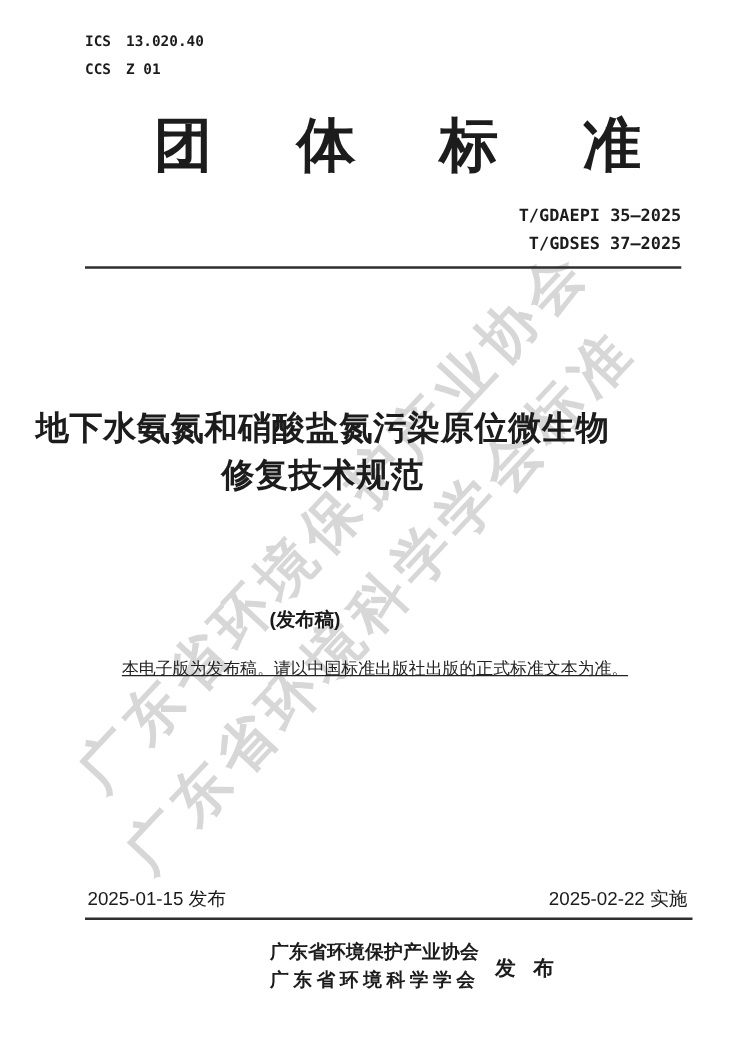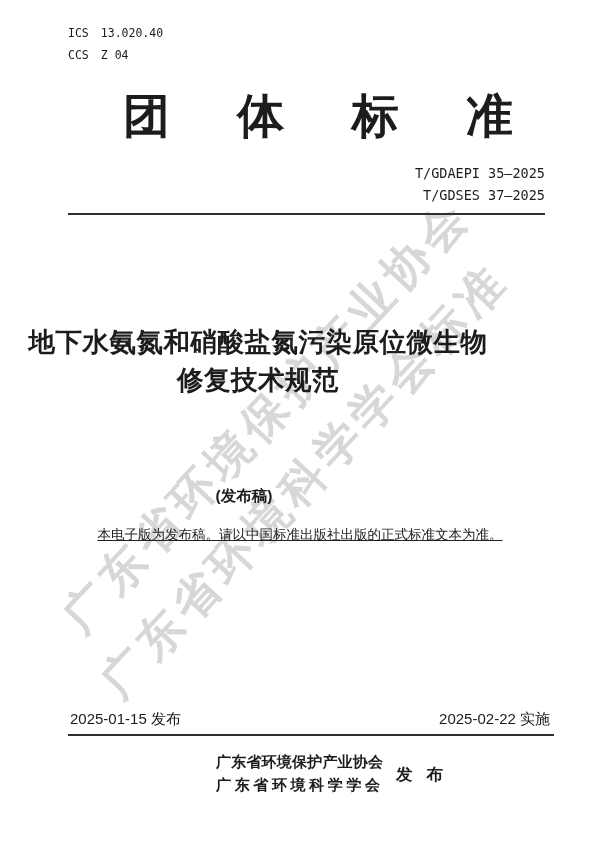--- a/index.html
+++ b/index.html
@@ -22,21 +22,21 @@
     color:#d7d7d7;
     transform:rotate(-47deg);
     transform-origin:0 0;
     z-index:0;
     user-select:none;
   }
   #wm1{left:49px;top:604px;}
   #wm2{left:87px;top:669px;}
   
   .layer{position:absolute;inset:0;z-index:1;}
-  .mono{font-family:"DejaVu Sans Mono","Liberation Mono",monospace;}
+  .mono{font-family:"DejaVu Sans Mono","Liberation Mono",monospace;font-weight:bold;}
   .serif{font-family:"Liberation Serif","DejaVu Serif",serif;}
 
   .meta{position:absolute;left:68px;top:22px;font-size:11.5px;line-height:22px;}
   .meta-line{display:flex;gap:12px;}
 
   .doc-type{
     position:absolute;left:123px;top:90px;width:390px;
     display:flex;justify-content:space-between;
     font-size:47px;font-weight:bold;line-height:52px;
   }
@@ -98,21 +98,21 @@
 
   <div class="layer">
 
     <div class="meta mono">
       <div class="meta-line">
         <span>ICS</span>
         <span>13.020.40</span>
       </div>
       <div class="meta-line">
         <span>CCS</span>
-        <span>Z 04</span>
+        <span>Z 01</span>
       </div>
     </div>
 
     <div class="doc-type">
       <span>团</span>
       <span>体</span>
       <span>标</span>
       <span>准</span>
     </div>
 

